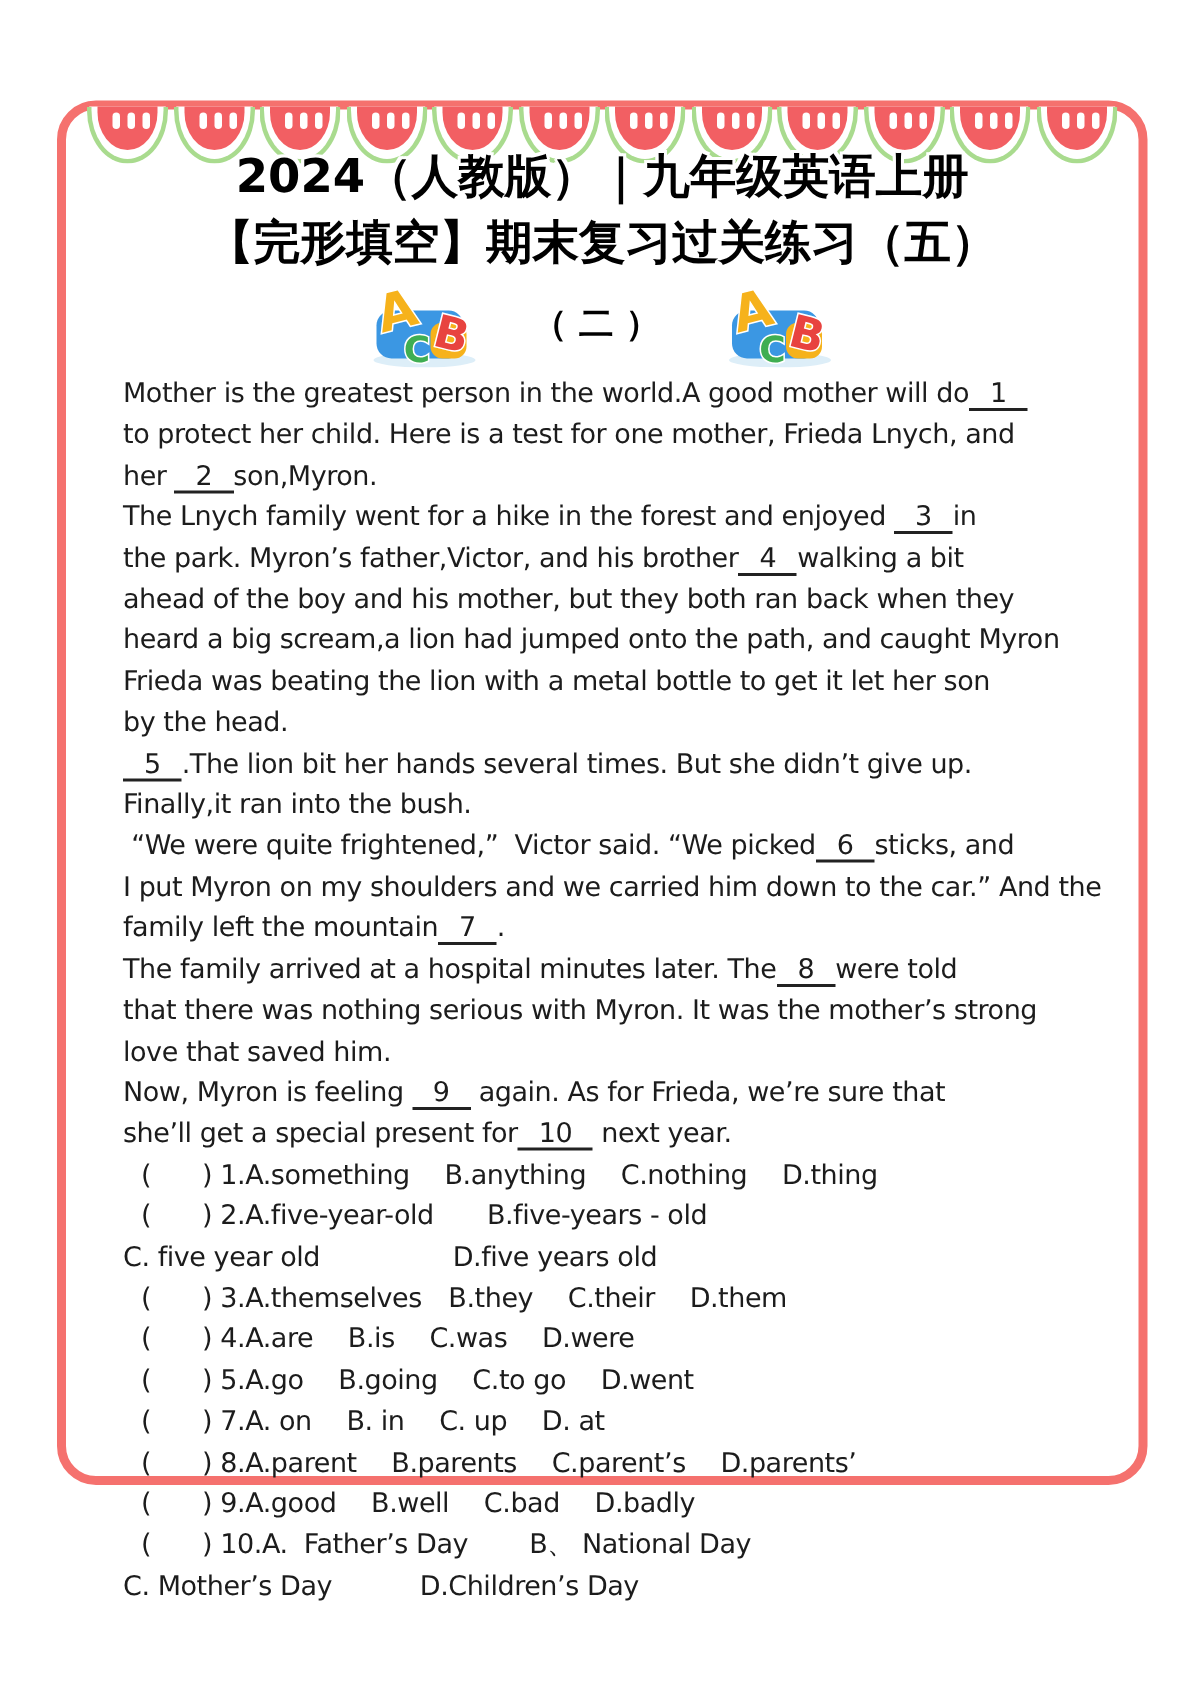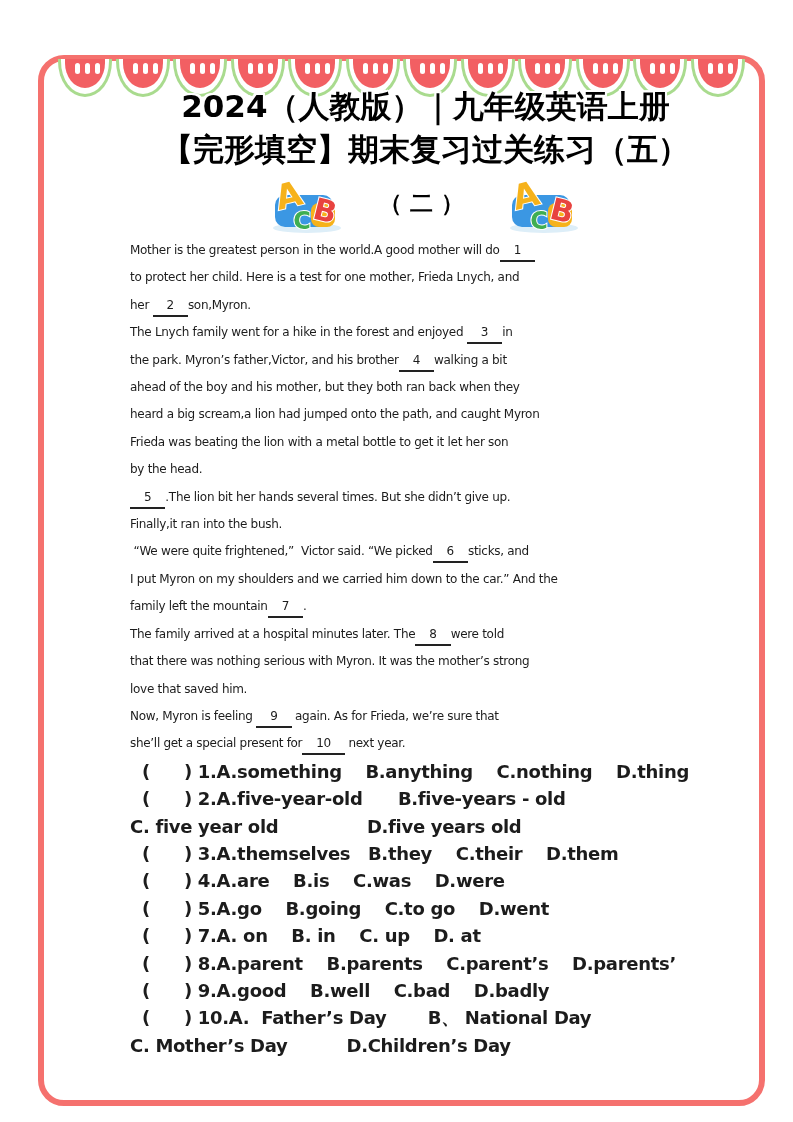--- a/index.html
+++ b/index.html
@@ -1,21 +1,21 @@
 <!DOCTYPE html>
 <html><head>
 <meta charset="utf-8">
 <style>
   html,body{margin:0;padding:0;width:793px;height:1122px;background:#ffffff;overflow:hidden;}
   *{box-sizing:border-box;}
   body{font-family:"DejaVu Sans",sans-serif;color:#1c1c1c;}
 
   .frame{
-    position:absolute;left:38px;top:55px;width:727px;height:1051px;
-    border:6px solid #f5716e;border-radius:26px;background:#fff;padding-left:48px;
+    position:absolute;left:38px;top:67px;width:727px;height:923px;
+    border:6px solid #f5716e;border-radius:26px;background:#fff;
   }
 
   
   .wm-row{position:absolute;top:-2px;left:14px;right:14px;display:flex;justify-content:space-between;z-index:1;}
   .wm{width:54px;height:38px;background:#fff;border:3px solid #a9db8e;border-top:none;
       border-radius:0 0 29px 29px / 0 0 38px 38px;position:relative;}
   .wm-flesh{position:absolute;left:4px;right:4px;top:0;bottom:6px;background:#f25f63;
       border-radius:0 0 24px 24px / 0 0 30px 30px;}
   .seed{position:absolute;top:4px;width:5px;height:11px;background:#fff;border-radius:3px;}
   .seed:nth-child(1){left:10px;}
@@ -28,25 +28,25 @@
     text-shadow:-2px -2px 0 #fff,2px -2px 0 #fff,-2px 2px 0 #fff,2px 2px 0 #fff,
                 0 -2px 0 #fff,0 2px 0 #fff,-2px 0 0 #fff,2px 0 0 #fff;
   }
   .title-1{padding-top:26px;}
   .title-2{padding-top:6px;font-family:Liberation Serif, serif;}
 
   .abc-row{display:flex;align-items:center;justify-content:center;gap:34px;margin-top:4px;height:60px;position:relative;z-index:2;}
   .abc-icon{width:76px;height:60px;}
   .section-label{font-size:23px;font-weight:bold;letter-spacing:8px;color:#000;}
 
-  .passage{margin:4px 22px 0 38px;font-size:12px;line-height:27.4px;letter-spacing:-0.3px;}
+  .passage{margin:4px 22px 0 38px;font-size:18px;line-height:27.4px;letter-spacing:-0.3px;}
   .pline{white-space:pre-wrap;}
   .blank{display:inline-block;border-bottom:2px solid #222;padding:0 14px;line-height:19px;text-align:center;}
 
-  .questions{margin:0 22px 0 38px;font-size:18px;line-height:27.4px;letter-spacing:-0.3px;font-weight:bold;}
+  .questions{margin:0 22px 0 38px;font-size:18px;line-height:27.4px;letter-spacing:-0.3px;}
   .qline{white-space:pre-wrap;}
   .bracket{display:inline-block;margin-left:12px;}
   .brgap{display:inline-block;width:34px;}
   .bracket span{font-size:18px;}
 </style>
 </head>
 <body>
 
 <div class="frame">
 

